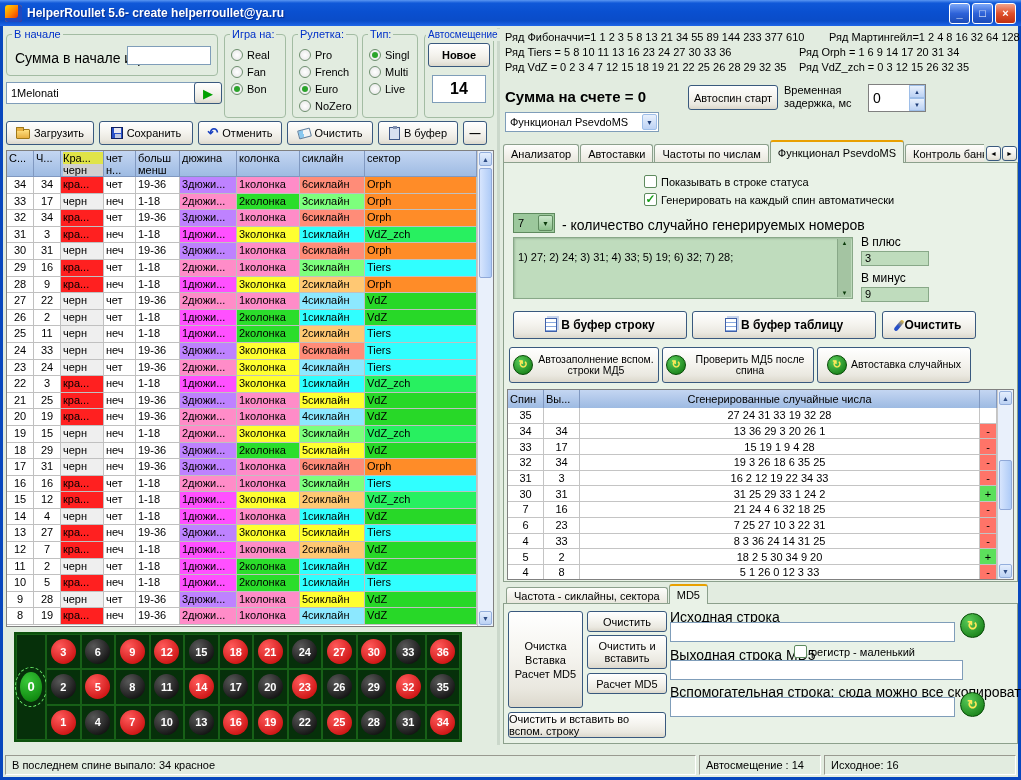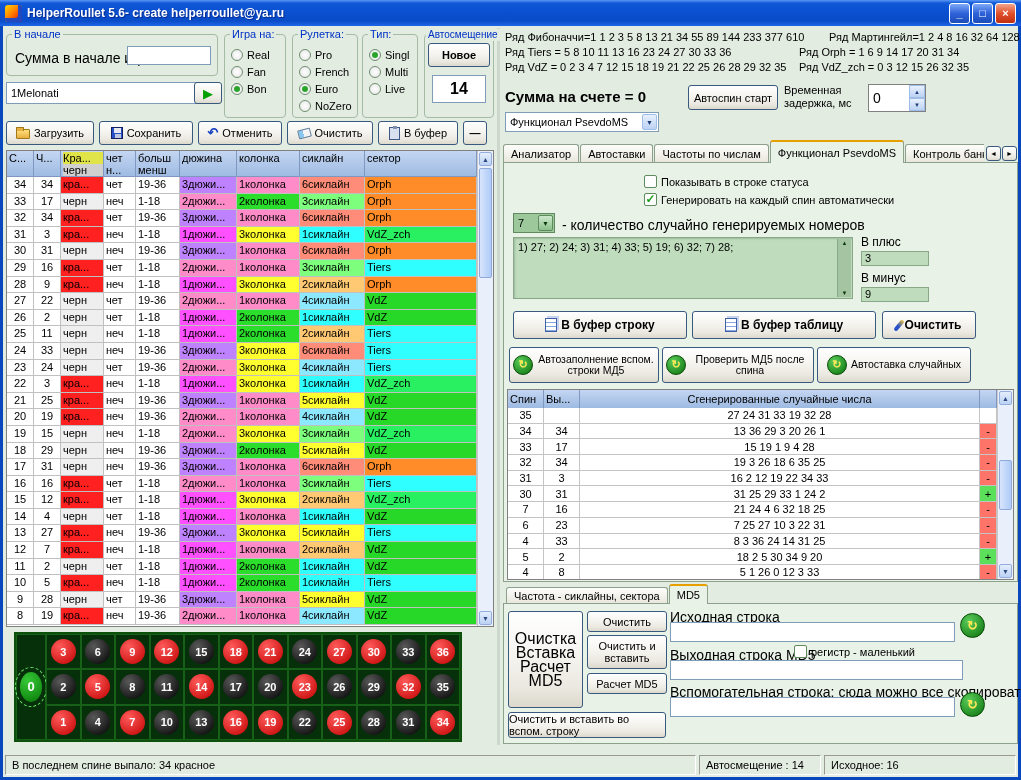--- a/index.html
+++ b/index.html
@@ -125,21 +125,21 @@
   .page{position:absolute;background:#E9F2E7;border:1px solid #8CA08C;}
   #tab-page{left:503px;top:162px;width:515px;height:420px;}
   #md5-page{left:503px;top:603px;width:515px;height:141px;}
   
   #gen-btn{left:9px;top:10px;width:125px;height:27px;font-size:13px;}
   #cb1{left:140px;top:12px;}
   #cb2{left:140px;top:30px;}
   #combo7{left:9px;top:50px;width:42px;height:20px;}
   #count-label{left:58px;top:54px;}
   #gen-text{position:absolute;left:9px;top:74px;width:340px;height:62px;background:#BFDCBD;border:1px solid #88A888;
-    box-shadow:inset 1px 1px 2px #9CBA9C;font-size:11px;padding:3px 20px 3px 4px;}
+    box-shadow:inset 1px 1px 2px #9CBA9C;font-size:11px;padding:13px 20px 3px 4px;}
   .sb-green{position:absolute;right:1px;top:1px;bottom:1px;width:14px;background:#A4C4A2;border-left:1px solid #88A888;
     display:flex;flex-direction:column;justify-content:space-between;align-items:center;color:#0A3A0A;font-size:6px;padding:1px 0;}
   #plus-label{left:357px;top:72px;font-size:12px;}
   #plus-box{position:absolute;left:357px;top:88px;width:68px;height:15px;background:#BFDCBD;border:1px solid #88A888;font-size:11px;line-height:13px;padding-left:3px;}
   #minus-label{left:357px;top:108px;font-size:12px;}
   #minus-box{position:absolute;left:357px;top:124px;width:68px;height:15px;background:#BFDCBD;border:1px solid #88A888;font-size:11px;line-height:13px;padding-left:3px;}
   #buf-row-btn{left:9px;top:148px;width:174px;height:28px;font-size:12px;font-weight:bold;}
   #buf-table-btn{left:188px;top:148px;width:184px;height:28px;font-size:12px;font-weight:bold;}
   #gen-clear-btn{left:378px;top:148px;width:94px;height:28px;font-size:12px;font-weight:bold;}
   .autobtn{font-size:10.5px;line-height:11.5px;padding:0 3px;text-align:center;}
@@ -152,21 +152,21 @@
   
   #gen-table{position:absolute;left:3px;top:226px;width:507px;height:191px;background:#fff;border:1px solid #808080;}
   .ghead{display:grid;grid-template-columns:36px 36px 1fr 17px;height:18px;margin-right:16px;background:linear-gradient(180deg,#C4D6F2,#9DBAE2);}
   .ghcell{border-right:1px solid #8098C0;font-size:11px;display:flex;align-items:center;padding-left:2px;overflow:hidden;}
   .ghcell.mid{justify-content:center;padding-left:0;}
   #gen-rows{position:absolute;left:0;top:18px;right:16px;bottom:0;overflow:hidden;}
   .grow{display:grid;grid-template-columns:36px 36px 1fr 17px;height:15.7px;}
   .gcell{border-right:1px solid #C4C4C4;border-bottom:1px solid #C4C4C4;font-size:11px;display:flex;align-items:center;justify-content:center;white-space:nowrap;overflow:hidden;}
   #gen-sb{right:0;top:0;bottom:0;}
   
-  #md5-big{left:4px;top:7px;width:75px;height:97px;font-size:16px;line-height:14px;text-align:center;flex-direction:column;padding:2px;}
+  #md5-big{left:4px;top:7px;width:75px;height:97px;font-size:11px;line-height:14px;text-align:center;flex-direction:column;padding:2px;}
   #md5-clear{left:83px;top:7px;width:80px;height:21px;}
   #md5-clearpaste{left:83px;top:31px;width:80px;height:34px;line-height:12px;text-align:center;}
   #md5-calc{left:83px;top:69px;width:80px;height:21px;}
   #md5-src-label{left:166px;top:5px;}
   #md5-src-input{left:166px;top:18px;width:285px;height:20px;}
   #md5-icon1{position:absolute;left:456px;top:9px;}
   #md5-out-label{left:166px;top:43px;}
   #md5-case{left:290px;top:41px;}
   #md5-out-input{left:166px;top:56px;width:293px;height:20px;}
   #md5-aux-label{left:166px;top:80px;}

